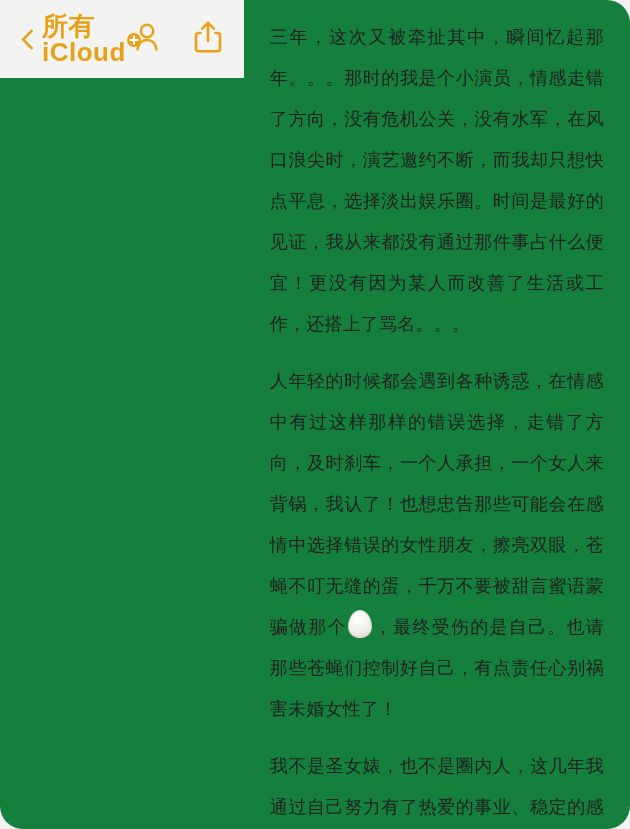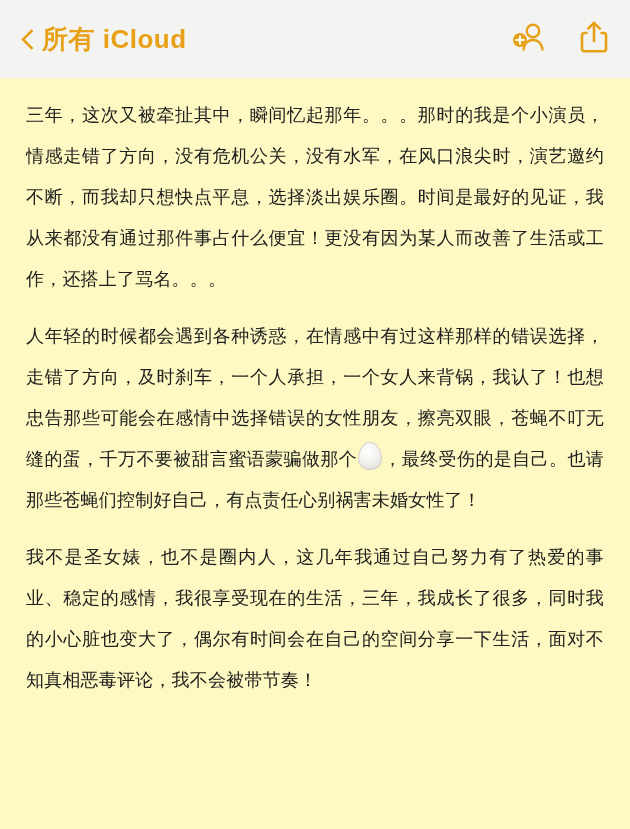--- a/index.html
+++ b/index.html
@@ -10,23 +10,23 @@
     width: 630px;
     height: 829px;
     background: #f2f2f2;
     font-family: "Liberation Sans", sans-serif;
     overflow: hidden;
   }
   .screen {
     position: relative;
     width: 630px;
     height: 829px;
-    background: #fef9c3;
+    background: #15803d;
     display: flex;
-    flex-direction: column;
+    border-radius: 23px;
   }
   
   .navbar {
     position: relative;
     height: 78px;
     flex: 0 0 78px;
     display: flex;
     align-items: center;
     padding: 0 22px 0 18px;
     box-sizing: border-box;

